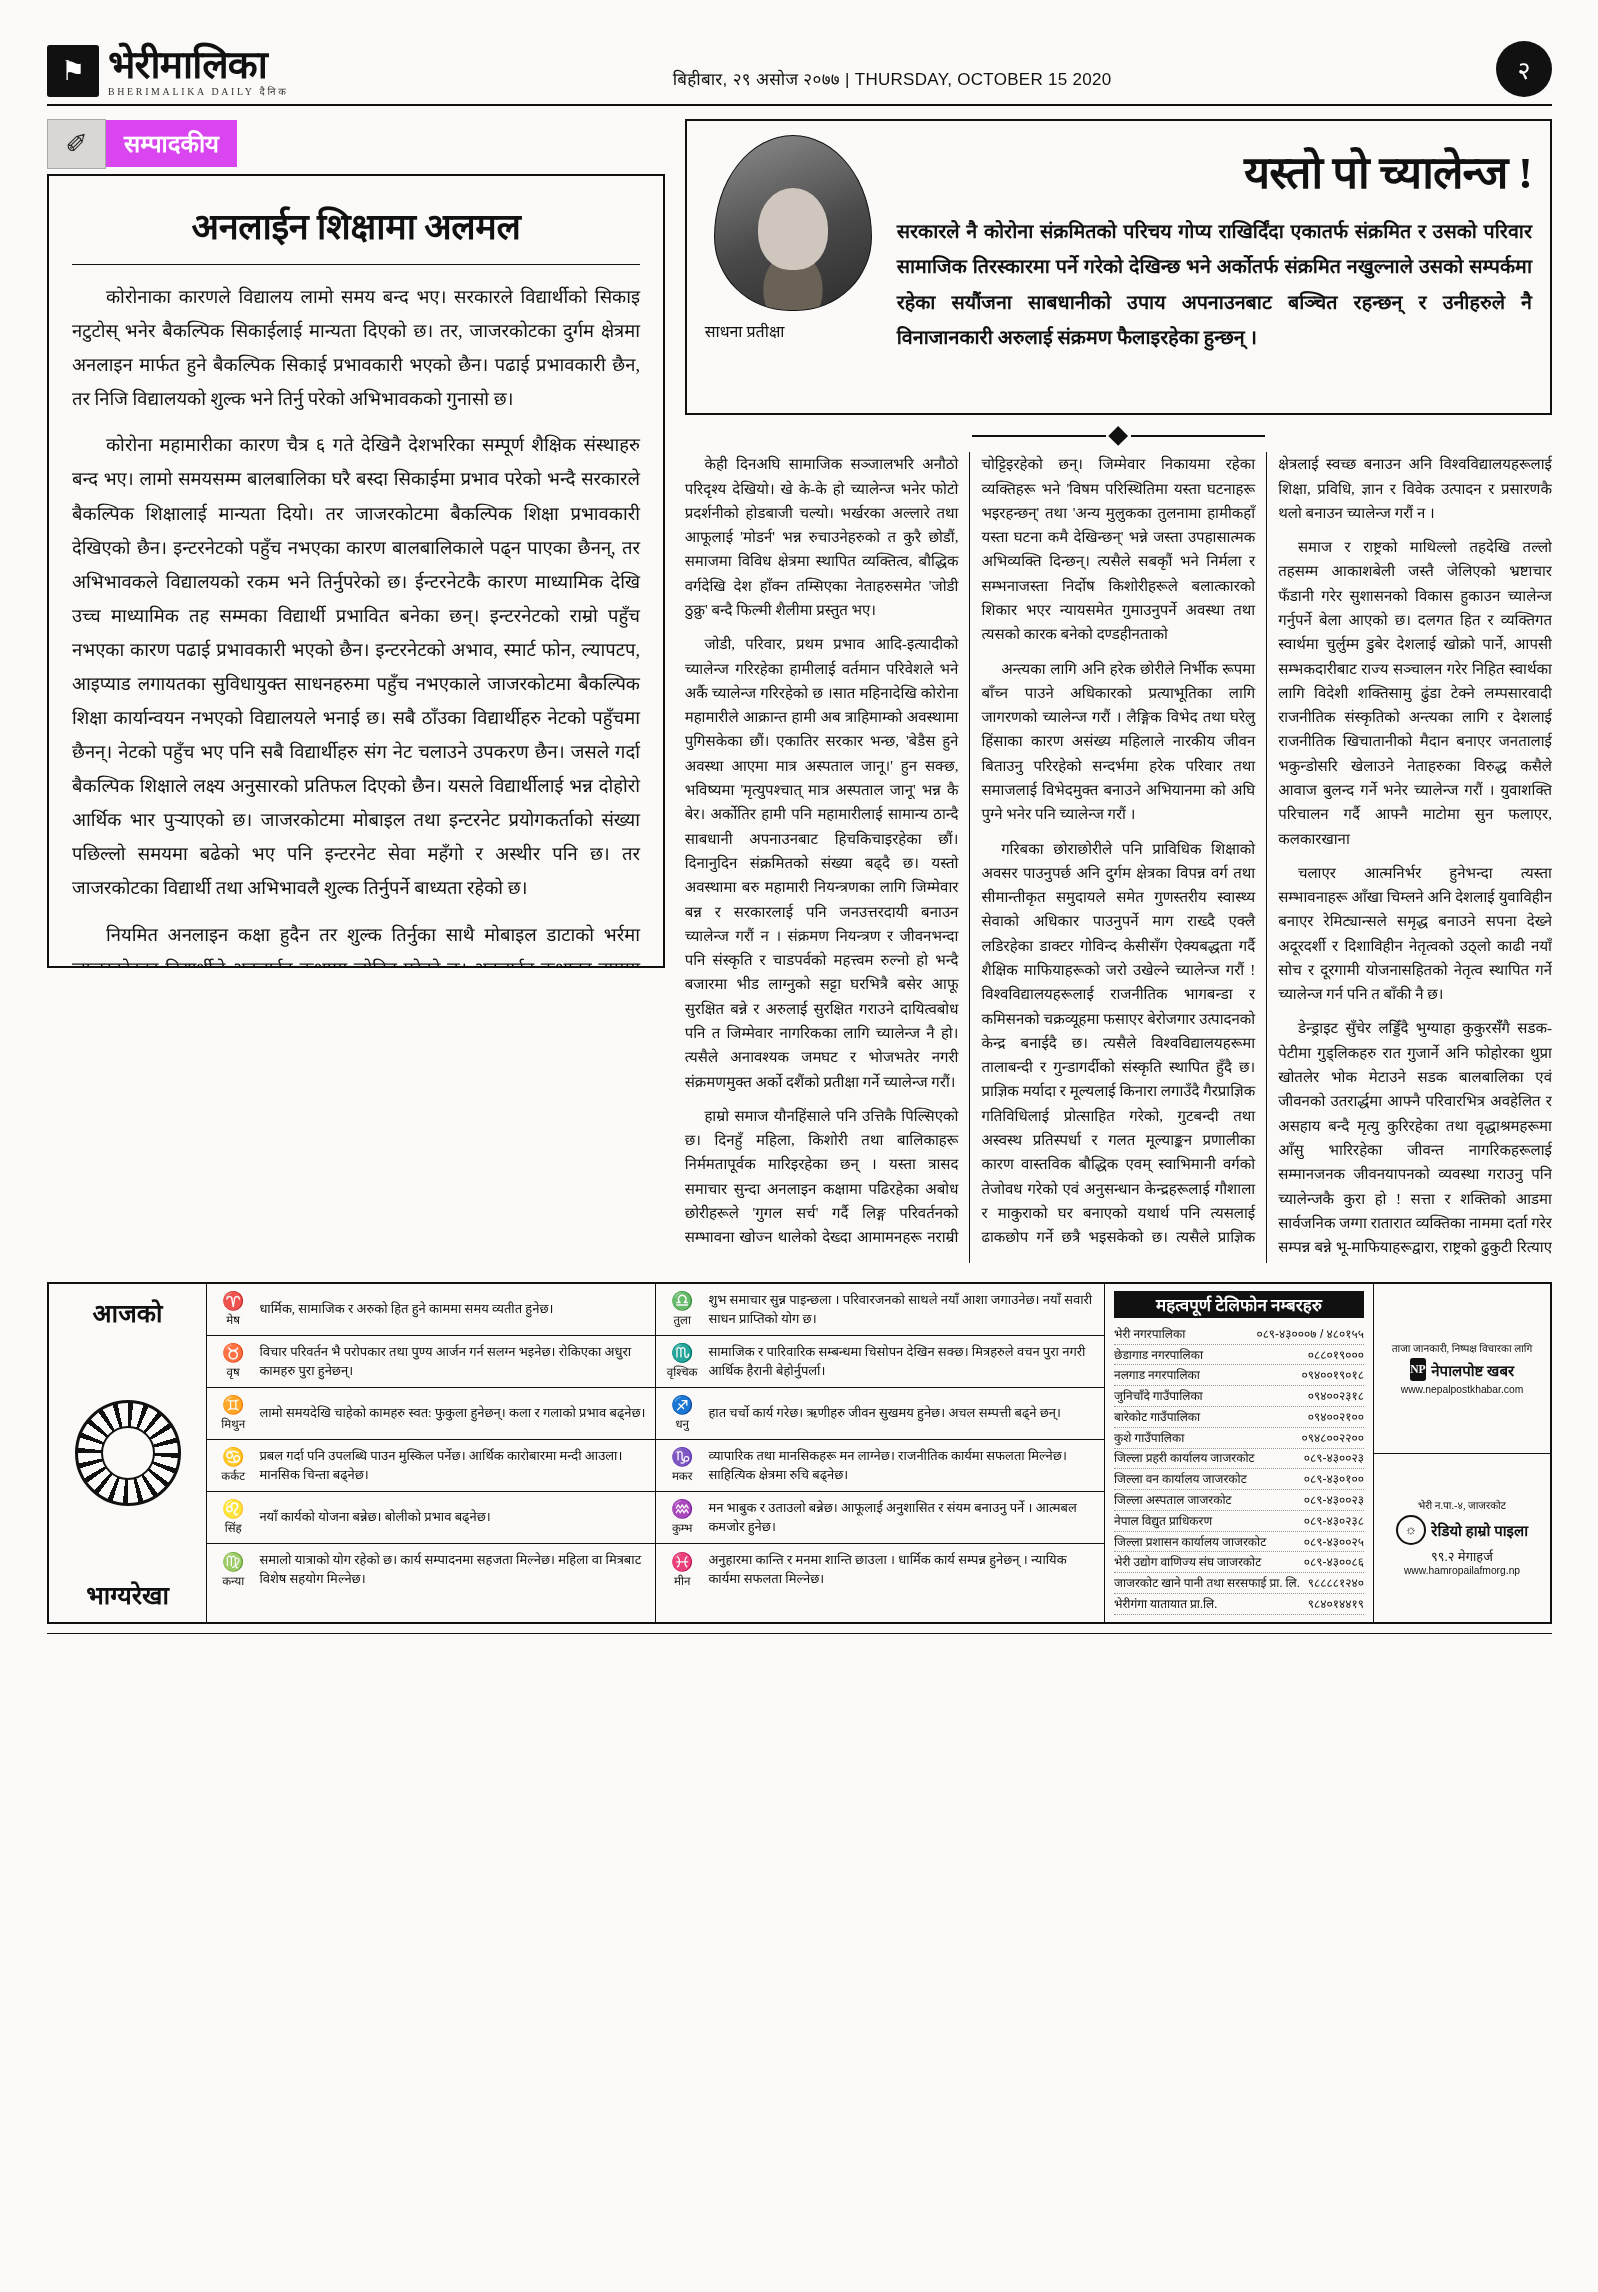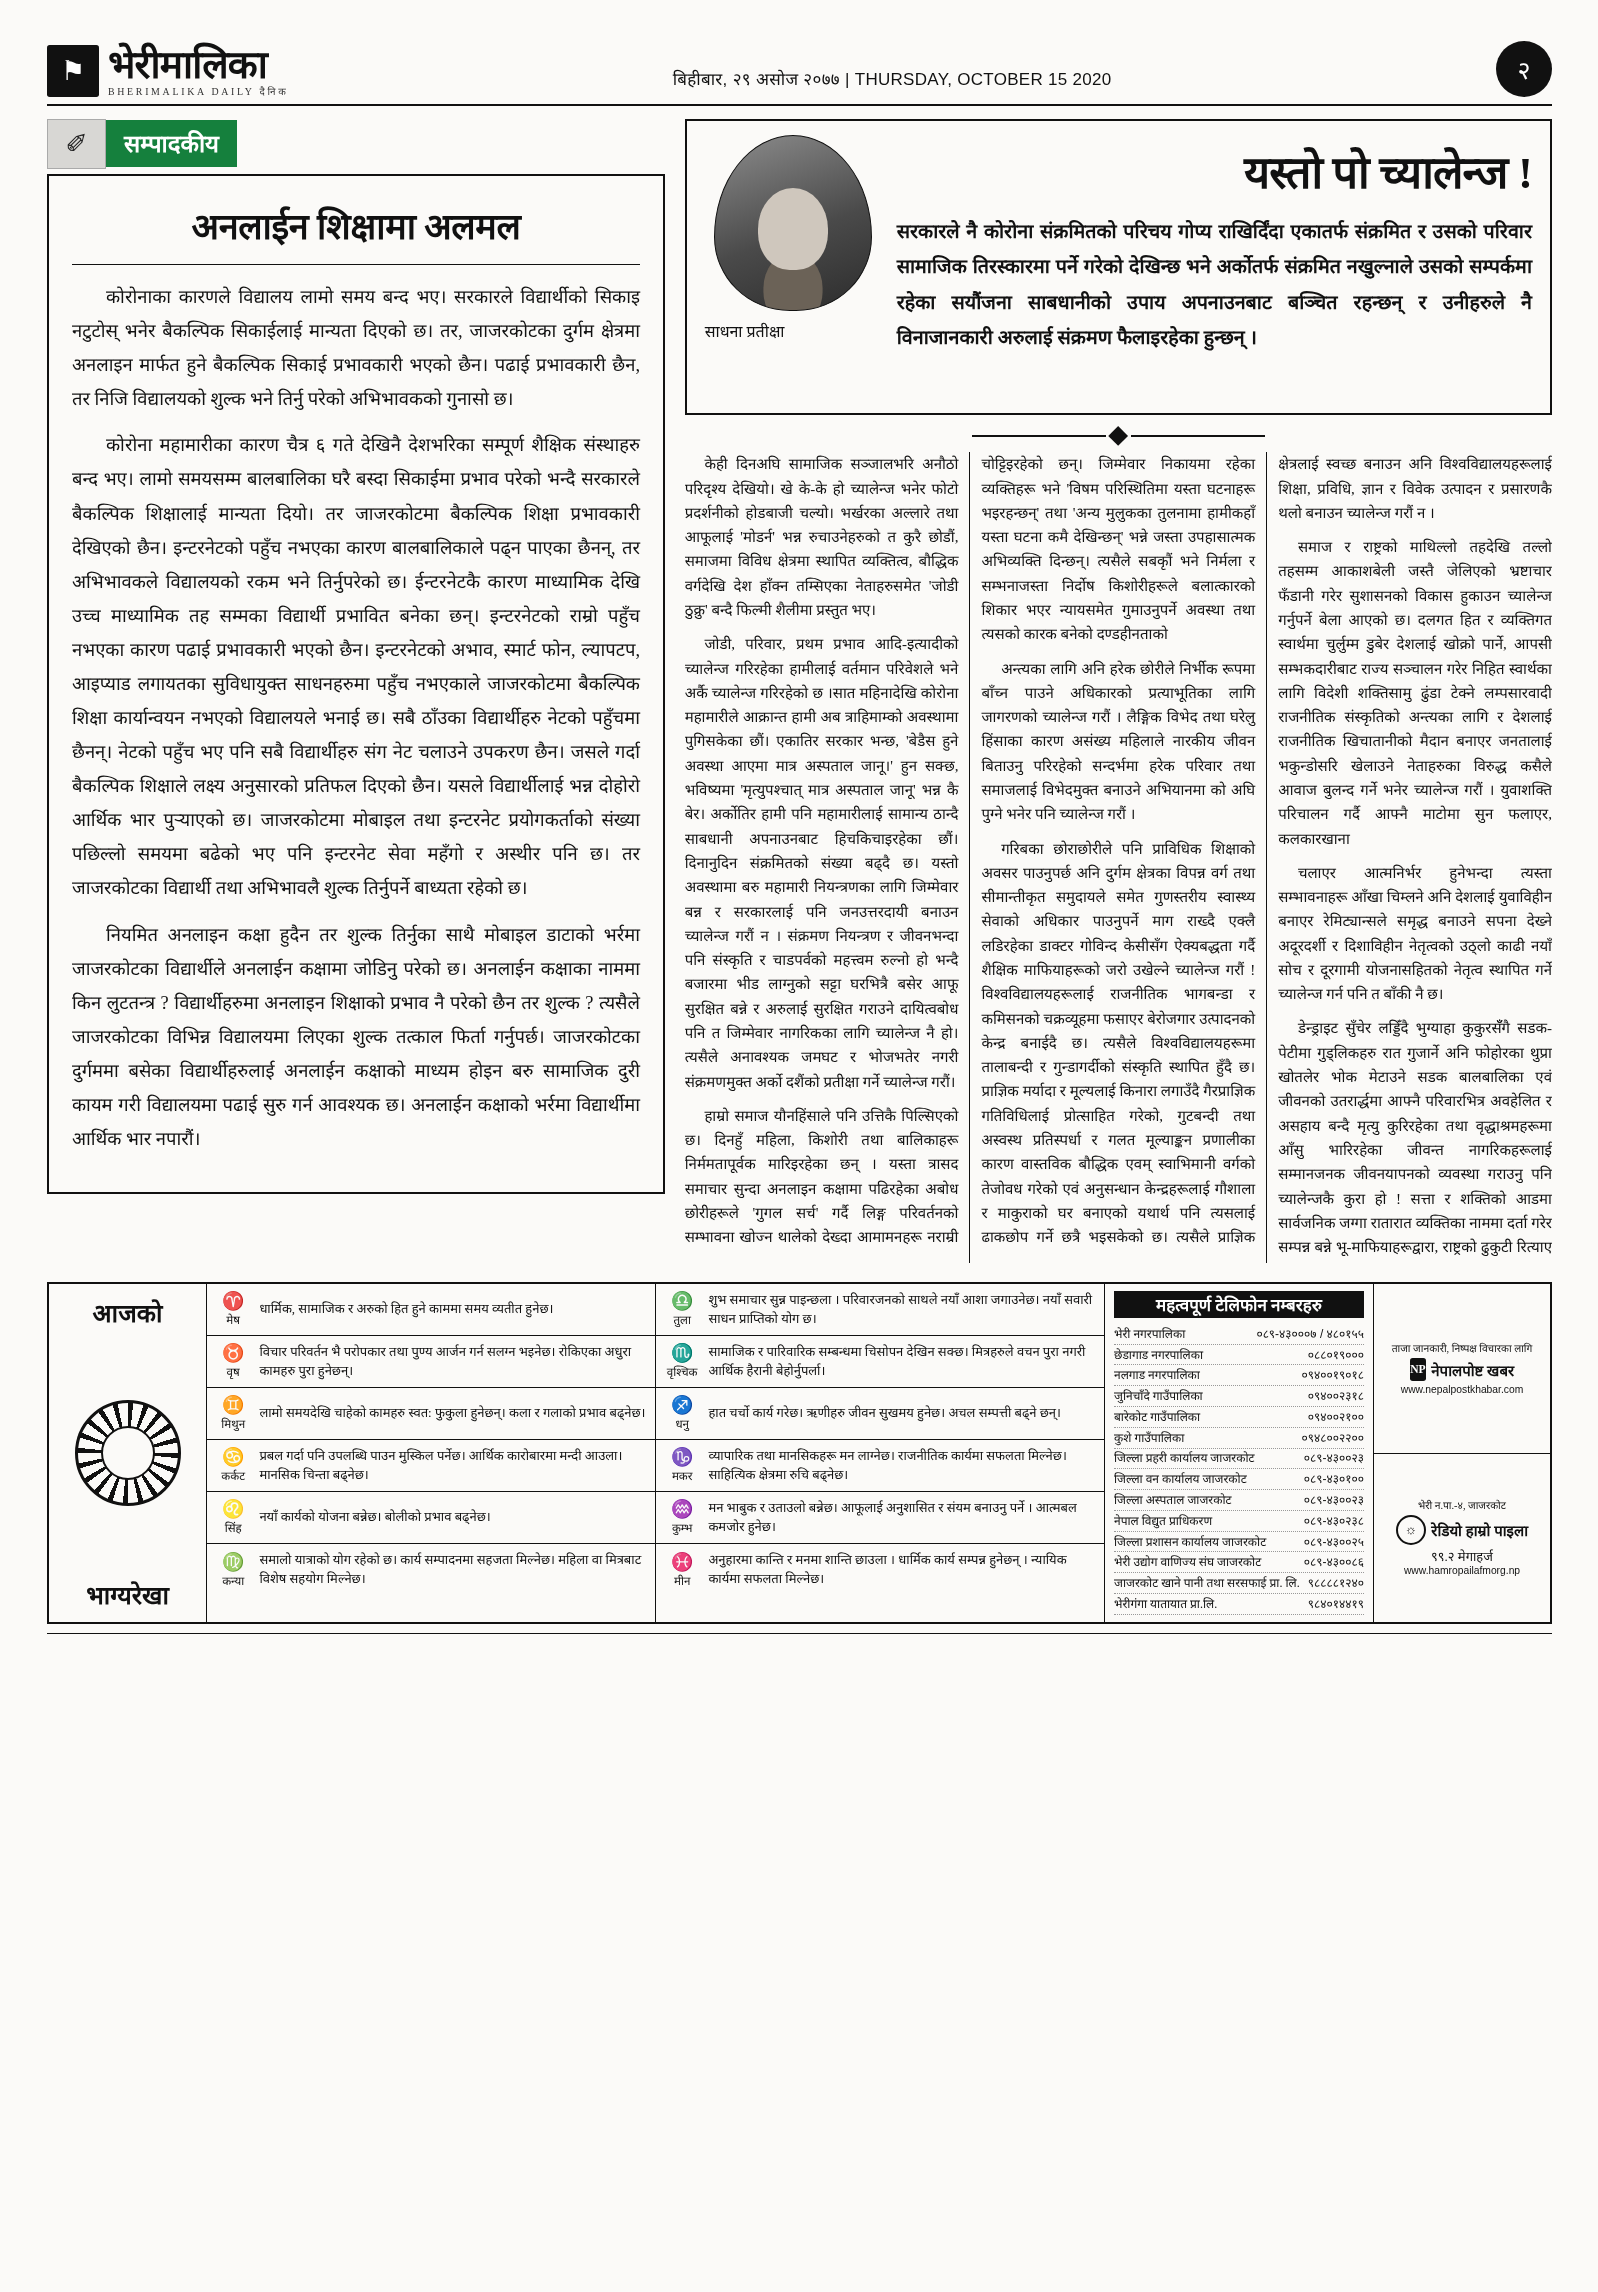--- a/index.html
+++ b/index.html
@@ -49,27 +49,27 @@
     margin-top:12.5px;
   }
   
   .editorial-head { display:flex; align-items:center; gap:0; margin-bottom:5.4px; }
   .edit-mark {
     width:59px; height:50px; background:#d8d7d4;
     display:flex; align-items:center; justify-content:center;
     font-size:27px; color:#222; border:0.9px solid #aaa;
   }
   .edit-label {
-    background:#15803d; color:#fff; font-weight:bold;
+    background:#d946ef; color:#fff; font-weight:bold;
     font-size:24px; padding:5.4px 18px 8px 18px;
   }
   .editorial-box {
     border:2.7px double #111;
     padding:19.7px 23px 16px 23px;
-    height:1020px;
+    height:794px;
     overflow:hidden;
   }
   .editorial-title {
     text-align:center; font-size:36px; font-weight:bold;
     padding:5.4px 0 14.3px 0;
     border-bottom:0.9px solid #111;
     margin-bottom:14.3px;
     letter-spacing:-0.4px;
   }
   .editorial-box p {

